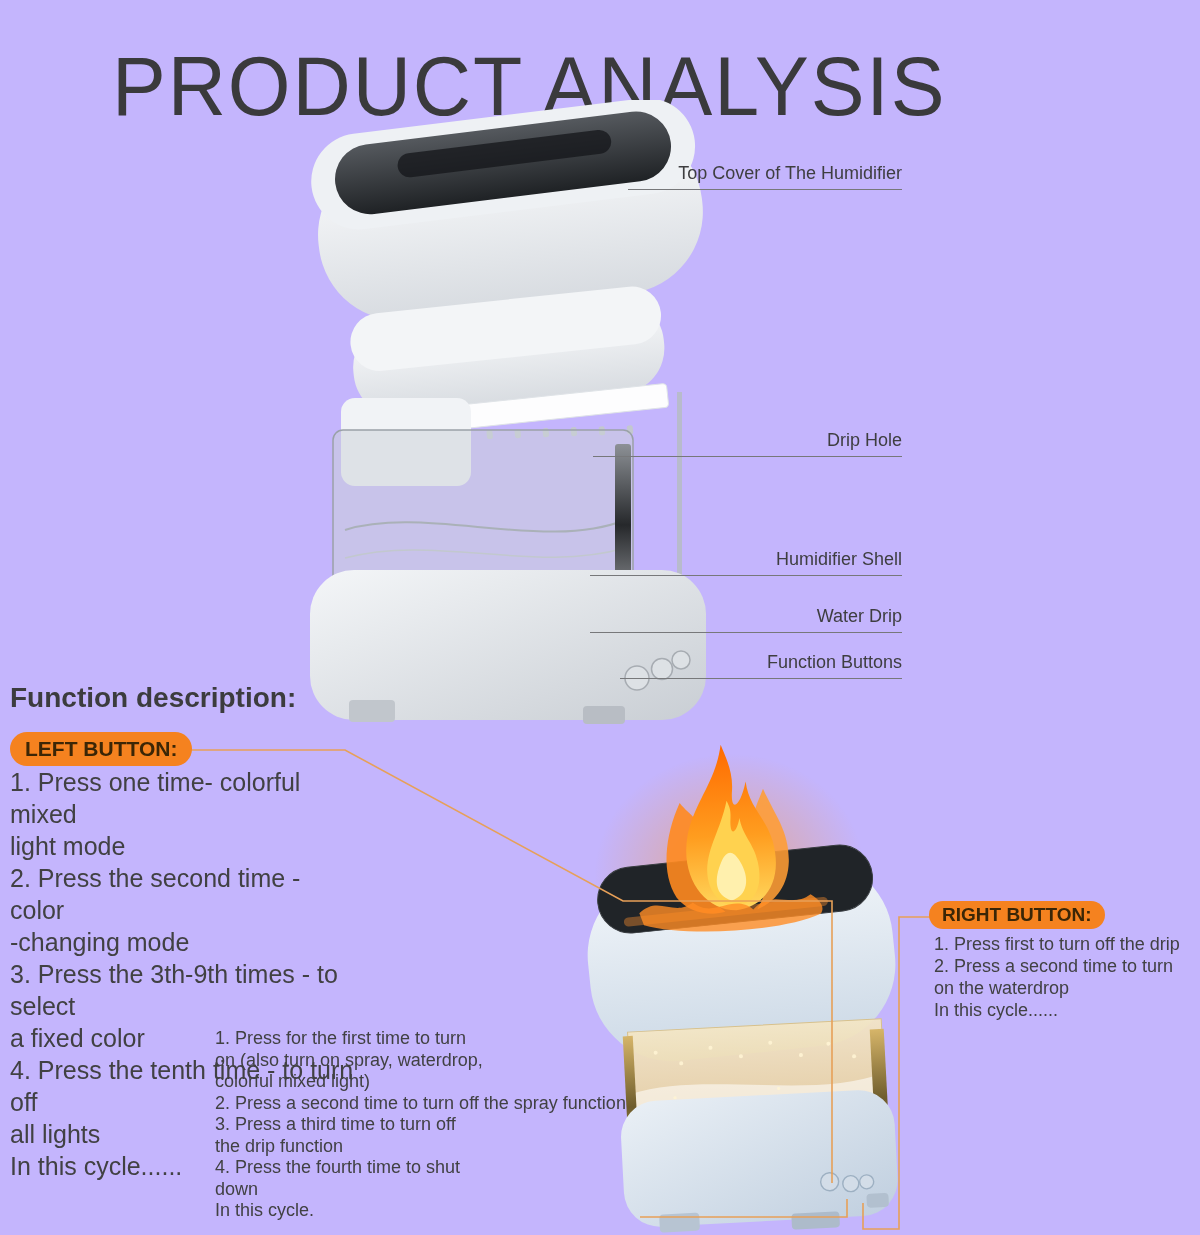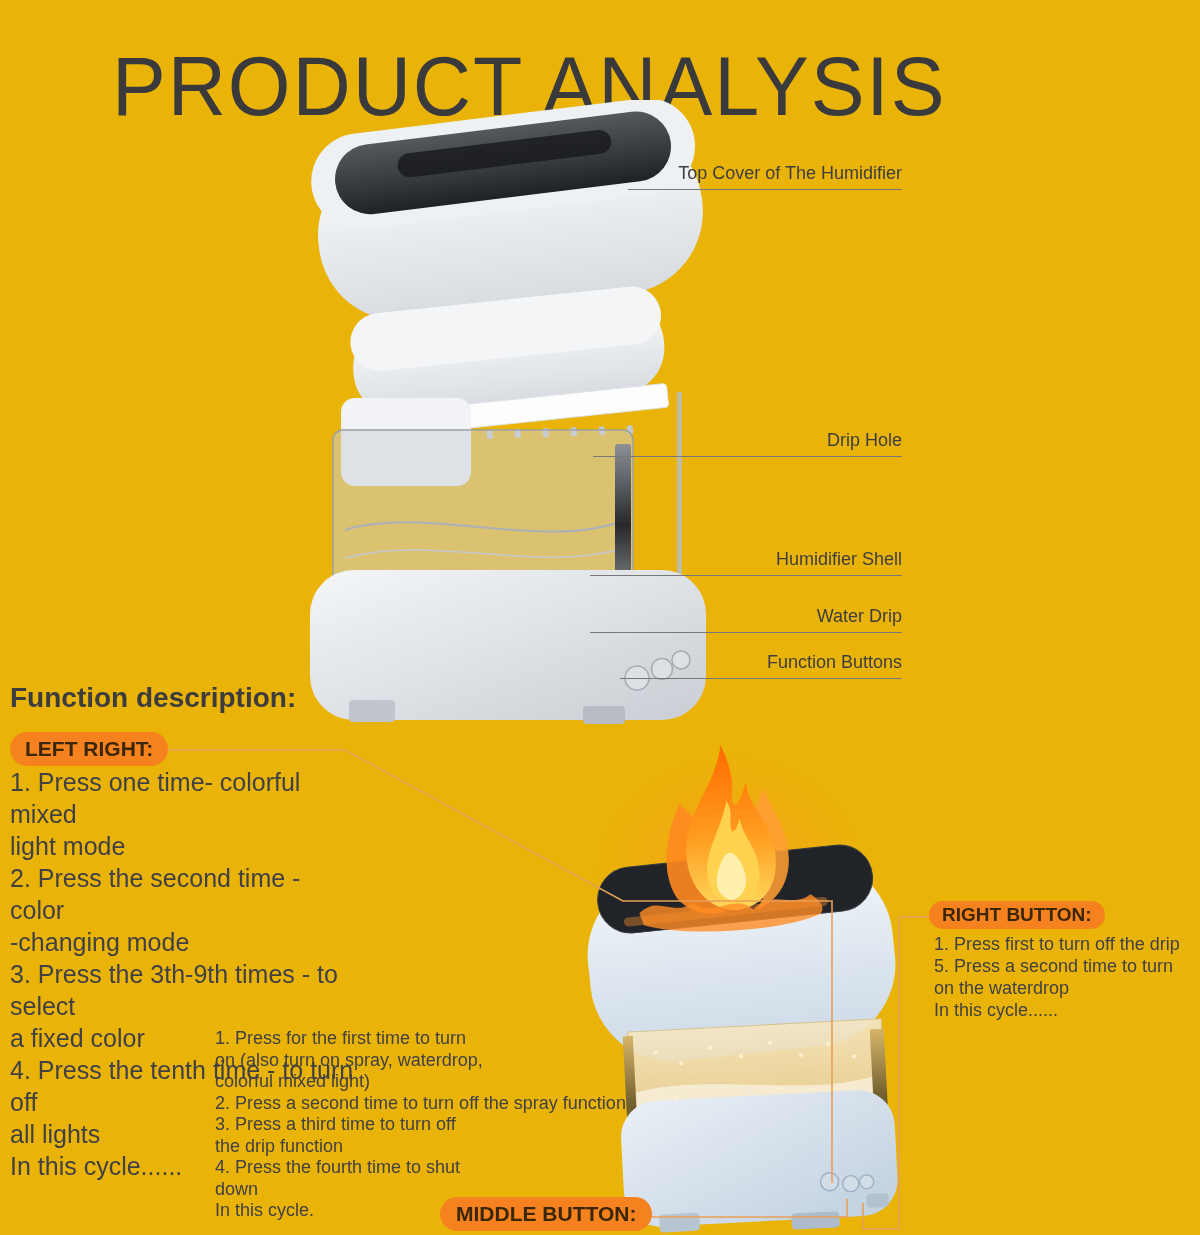--- a/index.html
+++ b/index.html
@@ -1,18 +1,18 @@
 <!DOCTYPE html>
 <html><head>
 <meta charset="utf-8">
 <style>
   html,body{margin:0;padding:0;background:#ffffff;}
   #canvas{
     position:relative;width:1200px;height:1235px;overflow:hidden;
-    font-family:"Liberation Sans",sans-serif;background:#eab308;
+    font-family:"Liberation Sans",sans-serif;background:#c4b5fd;
   }
   .abs{position:absolute;}
   
   #title{
     left:112px;top:-12px;width:1000px;
     font-size:84px;font-weight:400;letter-spacing:2px;
     color:#3a3a3c;white-space:nowrap;line-height:1.0;
     transform:scale(.96,1);transform-origin:left top;
   }
   
@@ -227,41 +227,40 @@
   </svg>
 
   <div id="pl-top-cover" class="abs part-label">Top Cover of The Humidifier</div>
   <div id="pl-drip-hole" class="abs part-label">Drip Hole</div>
   <div id="pl-transparent" class="abs part-label">Humidifier Shell</div>
   <div id="pl-water-tank" class="abs part-label">Water Drip</div>
   <div id="fd-heading" class="abs">Function description:</div>
 
   <div id="pl-function-buttons" class="abs part-label">Function Buttons</div>
 
-  <span id="pill-left" class="abs pill">LEFT RIGHT:</span>
+  <span id="pill-left" class="abs pill">LEFT BUTTON:</span>
   <div id="txt-left" class="abs func-text">1. Press one time-  colorful mixed
 light mode
 2. Press the second time - color
 -changing mode
 3. Press the 3th-9th times - to select
 a fixed color
 4. Press the tenth time - to turn off
 all lights
 In this cycle......</div>
 
   <div id="txt-middle" class="abs func-text">1. Press for the first time to turn
 on (also turn on spray, waterdrop,
 colorful mixed light)
 2. Press a second time to turn off the spray function
 3. Press a third time to turn off
 the drip function
 4. Press the fourth time to shut
 down
 In this cycle.</div>
-  <span id="pill-middle" class="abs pill">MIDDLE BUTTON:</span>
 
   <span id="pill-right" class="abs pill">RIGHT BUTTON:</span>
   <div id="txt-right" class="abs func-text">1. Press first to turn off the drip
-5. Press a second time to turn
+2. Press a second time to turn
 on the waterdrop
 In this cycle......</div>
 
 </div>
 
 </body></html>

